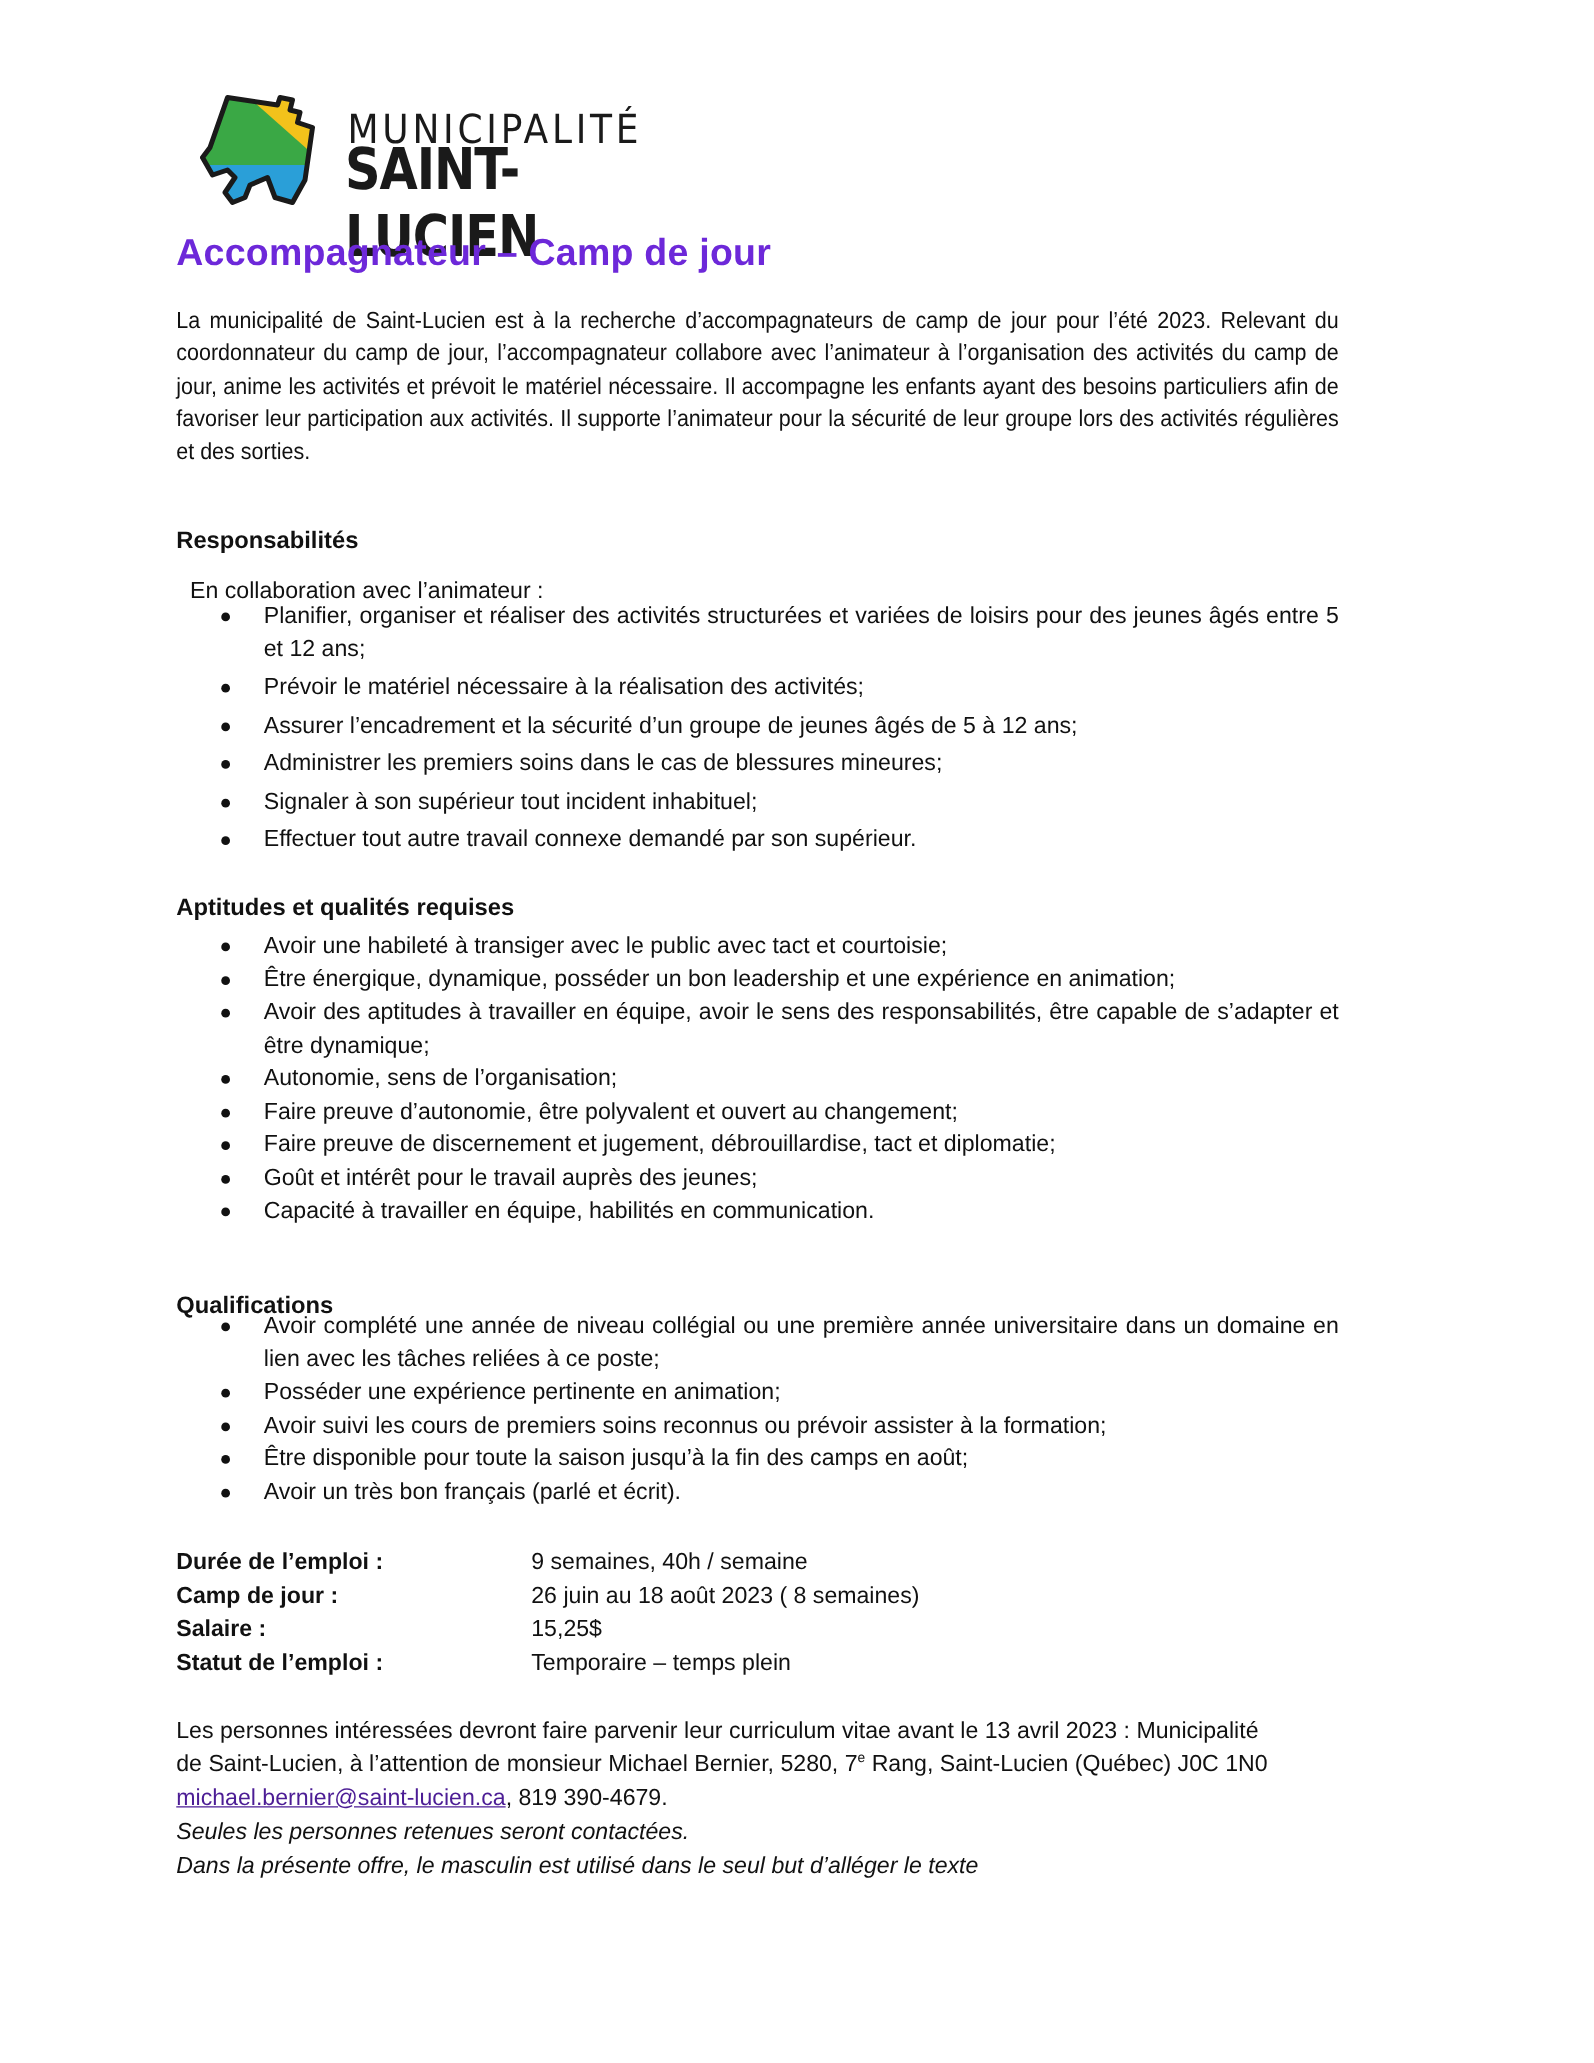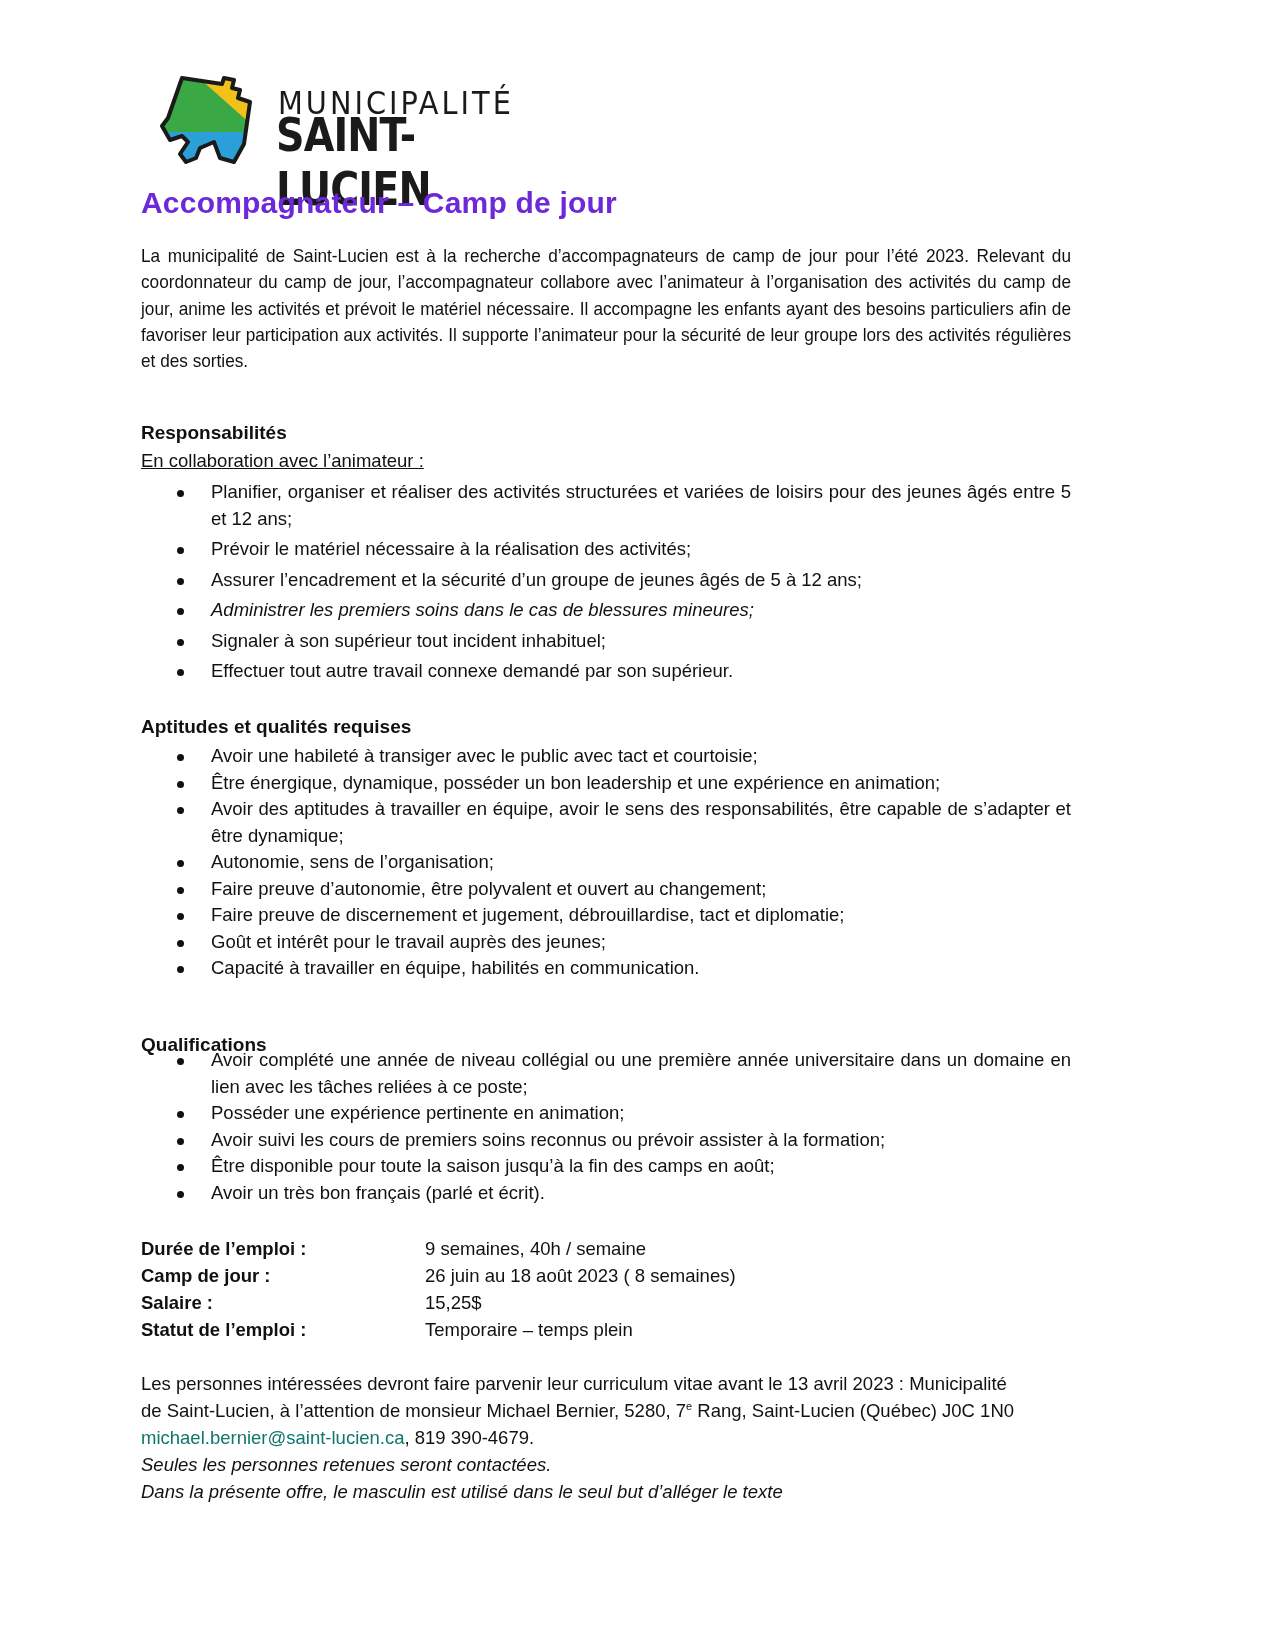--- a/index.html
+++ b/index.html
@@ -78,23 +78,22 @@
       position: absolute;
       left: 141px;
       margin: 0;
       font-size: 19px;
       font-weight: bold;
       color: #111;
     }
     .section-sub {
       position: absolute;
       left: 141px;
-      margin: 0;
-      font-size: 18.5px;
-      text-decoration: underline;
+      margin: 11px;
+      font-size: 18.5px;
     }
     ul.bullets {
       position: absolute;
       left: 141px;
       width: 930px;
       margin: 0;
       padding: 0;
       list-style: none;
     }
     ul.bullets li {
@@ -137,21 +136,22 @@
       left: 141px;
       top: 1370px;
       width: 930px;
       font-size: 18.5px;
       line-height: 27px;
     }
     .footer p {
       margin: 0;
     }
     .footer .email {
-      color: #0f766e;
+      color: #4c1d95;
+      text-decoration: underline;
     }
     .footer .italic {
       font-style: italic;
     }
     sup {
       font-size: 11px;
       vertical-align: super;
       line-height: 0;
     }
   </style>
@@ -179,21 +179,21 @@
 <h1 class="title">Accompagnateur – Camp de jour</h1>
 
 <p class="intro" style="width:1000px;">La municipalité de Saint-Lucien est à la recherche d’accompagnateurs de camp de jour pour l’été 2023. Relevant du coordonnateur du camp de jour, l’accompagnateur collabore avec l’animateur à l’organisation des activités du camp de jour, anime les activités et prévoit le matériel nécessaire.  Il accompagne les enfants ayant des besoins particuliers afin de favoriser leur participation aux activités.  Il supporte l’animateur pour la sécurité de leur groupe lors des activités régulières et des sorties.</p>
 
 <h2 class="section-heading" style="top:422px;">Responsabilités</h2>
 <p class="section-sub" style="top:450px;">En collaboration avec l’animateur :</p>
 <ul class="bullets" style="top:479px;">
   <li style="margin-bottom:4px;"><span class="dot"></span><span>Planifier, organiser et réaliser des activités structurées et variées de loisirs pour des jeunes âgés entre 5 et 12 ans;</span></li>
   <li style="margin-bottom:4px;"><span class="dot"></span><span>Prévoir le matériel nécessaire à la réalisation des activités;</span></li>
   <li style="margin-bottom:4px;"><span class="dot"></span><span>Assurer l’encadrement et la sécurité d’un groupe de jeunes âgés de 5 à 12 ans;</span></li>
-  <li style="margin-bottom:4px;font-style:italic;"><span class="dot"></span><span>Administrer les premiers soins dans le cas de blessures mineures;</span></li>
+  <li style="margin-bottom:4px;"><span class="dot"></span><span>Administrer les premiers soins dans le cas de blessures mineures;</span></li>
   <li style="margin-bottom:4px;"><span class="dot"></span><span>Signaler à son supérieur tout incident inhabituel;</span></li>
   <li><span class="dot"></span><span>Effectuer tout autre travail connexe demandé par son supérieur.</span></li>
 </ul>
 
 <h2 class="section-heading" style="top:716px;">Aptitudes et qualités requises</h2>
 <ul class="bullets tight" style="top:743px;">
   <li><span class="dot"></span><span>Avoir une habileté à transiger avec le public avec tact et courtoisie;</span></li>
   <li><span class="dot"></span><span>Être énergique, dynamique, posséder un bon leadership et une expérience en animation;</span></li>
   <li><span class="dot"></span><span>Avoir des aptitudes à travailler en équipe, avoir le sens des responsabilités, être capable de s’adapter et être dynamique;</span></li>
   <li><span class="dot"></span><span>Autonomie, sens de l’organisation;</span></li>

